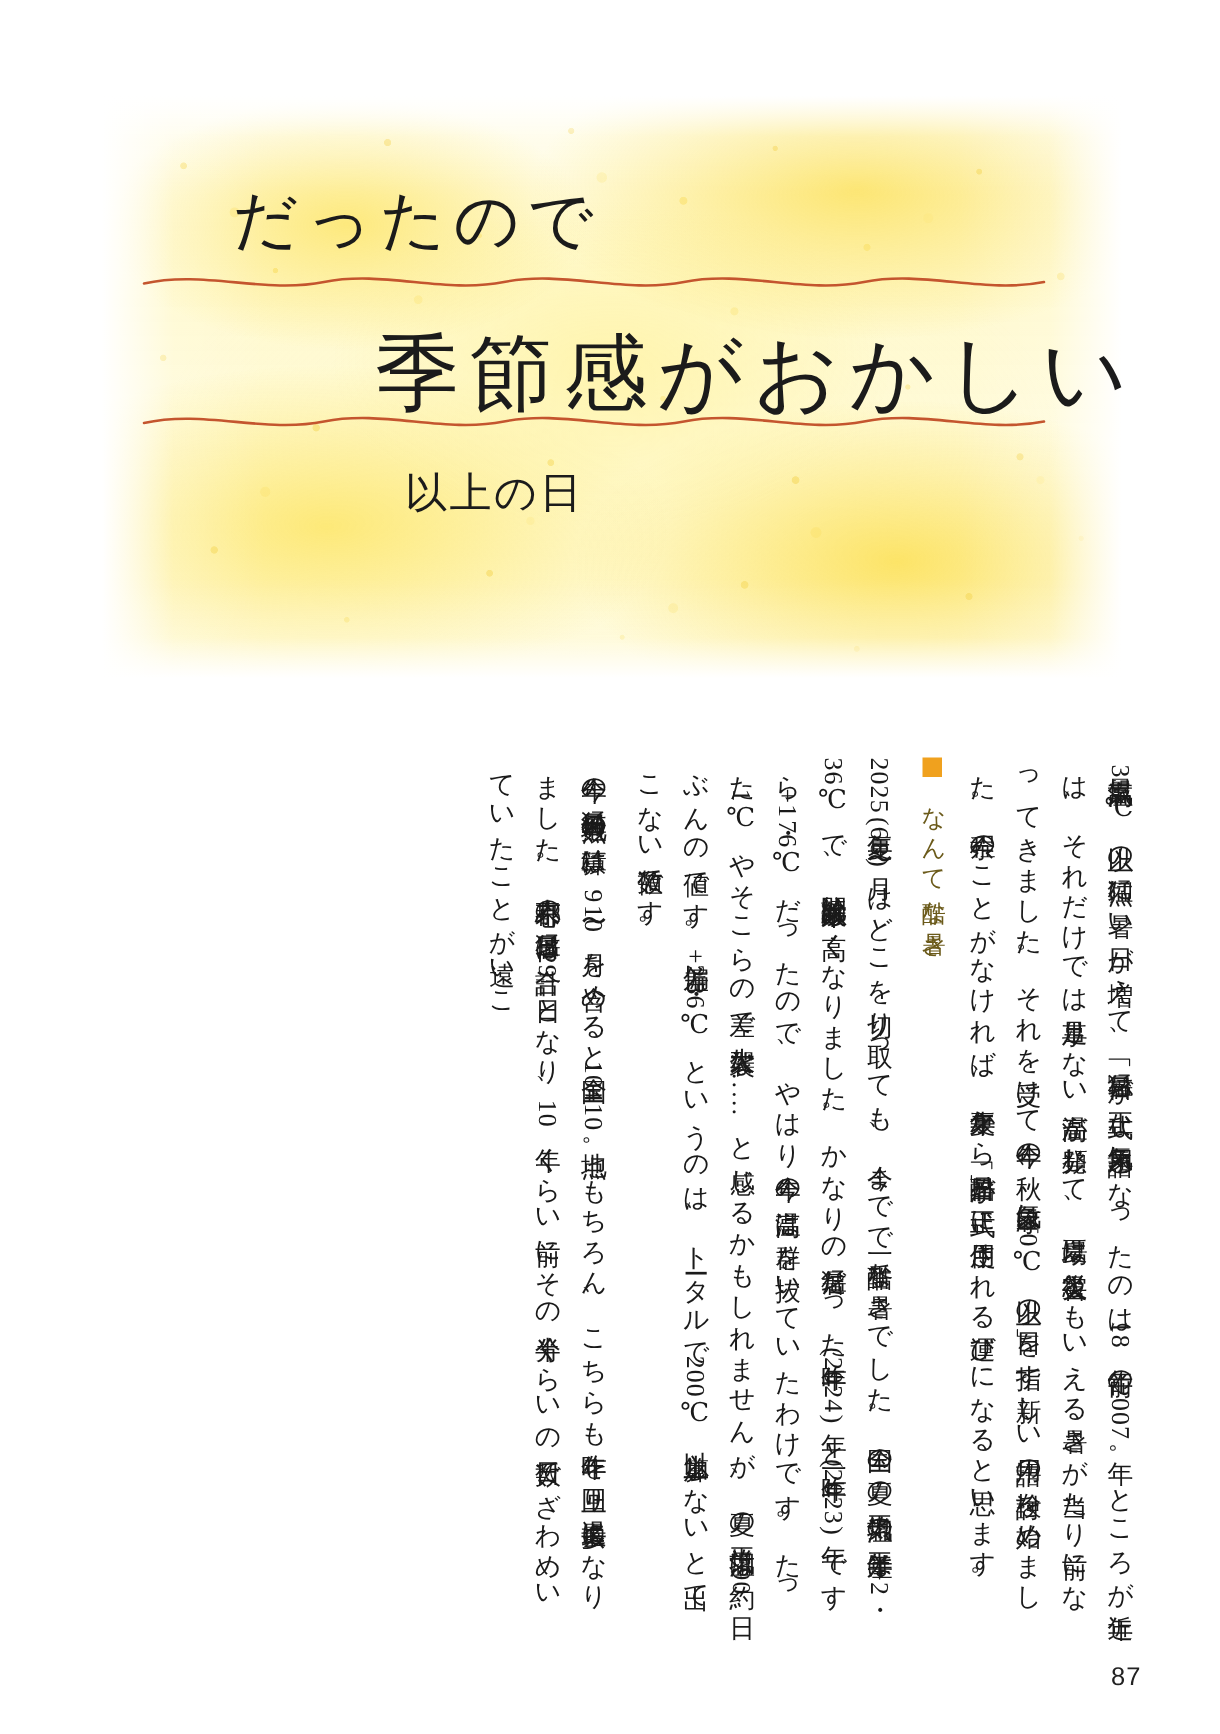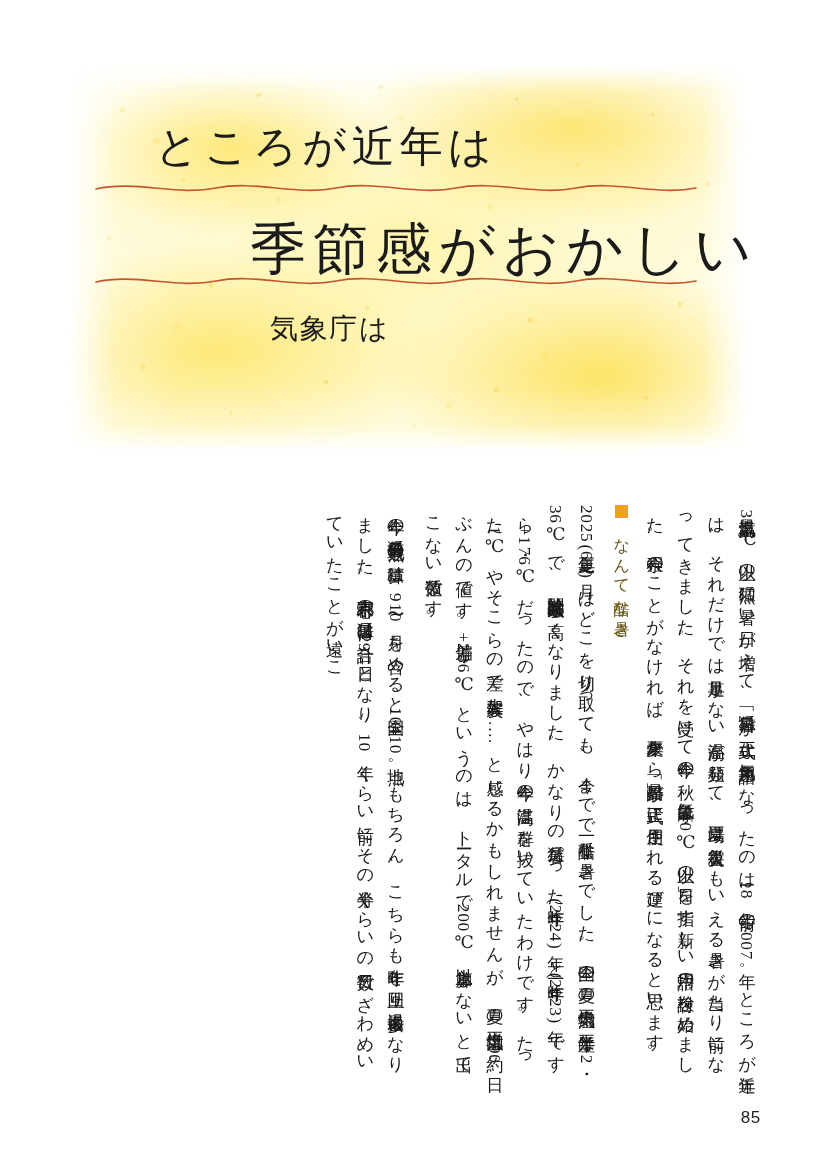--- a/index.html
+++ b/index.html
@@ -200,23 +200,23 @@
   <div class="fade-edge"></div>
 
   <svg class="wave w1" viewBox="0 0 680 14" preserveAspectRatio="none">
     <path d="M28,8 C68,-1 108,15 148,7 C188,-1 228,15 268,7 C308,-1 348,15 388,7 C428,-1 468,15 508,7 C548,-1 588,15 628,7" fill="none" stroke="#c4552e" stroke-width="1.7" stroke-linecap="round"></path>
   </svg>
   <svg class="wave w2" viewBox="0 0 680 14" preserveAspectRatio="none">
     <path d="M28,8 C68,-1 108,15 148,7 C188,-1 228,15 268,7 C308,-1 348,15 388,7 C428,-1 468,15 508,7 C548,-1 588,15 628,7" fill="none" stroke="#c4552e" stroke-width="1.7" stroke-linecap="round"></path>
   </svg>
 </div>
 
-<div class="title-line1">ところが近年は</div>
+<div class="title-line1">だったので</div>
 <div class="title-line2">季節感がおかしい</div>
-<div class="byline">気象庁は</div>
+<div class="byline">以上の日</div>
 
 <div class="body-wrap">
   <div class="col">
     <p>最高気温35℃以上の猛烈に暑い日が増えて、「猛暑日」が正式な気象用語となったのは18年前の2007年。ところが近年は、それだけでは事足りない高温が頻発して、夏場は災害級ともいえる暑さが当たり前になってきました。それを受けて今年の秋、気象庁は「40℃以上の日」を指す新しい用語の検討を始めました。余程のことがなければ、来年夏から「酷暑日」が正式に使用される運びになると思います。</p>
   </div>
 
   <div class="subhead-col">
     <div class="subhead">
       <span class="marker"></span>
       <span class="sh-text">なんて酷な暑さ</span>
@@ -225,13 +225,13 @@
 
   <div class="col">
     <p>2025年夏(6〜8月)はどこを切り取っても、今までで一番酷な暑さでした。全国の夏の平均気温の平年差は+2・36℃で、統計開始以来最も高くなりました。かなりの猛暑だった昨年(2024年)と一昨年(2023年)ですら+1・76℃だったので、やはり今年の高温は群を抜いていたわけです。たった1℃やそこらの差で大袈裟な……と感じるかもしれませんが、夏の平均気温は約90日ぶんの値です。偏差+2・36℃というのは、トータルで200℃以上加算しないと出てこない数値です。</p>
   </div>
 
   <div class="col">
     <p>今年の猛暑日地点数の積算は、9〜10月を含めると全国10410地点。もちろん、こちらも昨年を上回り過去最多になりました。東京都心の猛暑日は合計29日となり、10年くらい前にその半分くらいの日数でざわめいていたことが遠いこ</p>
   </div>
 </div>
 
-<div class="page-number">85</div>
+<div class="page-number">87</div>
 
 </body></html>

